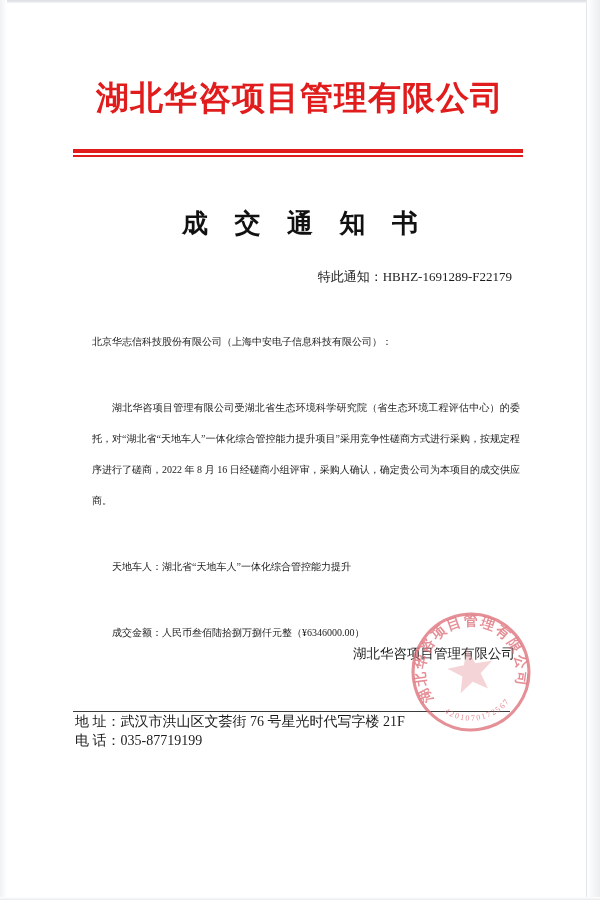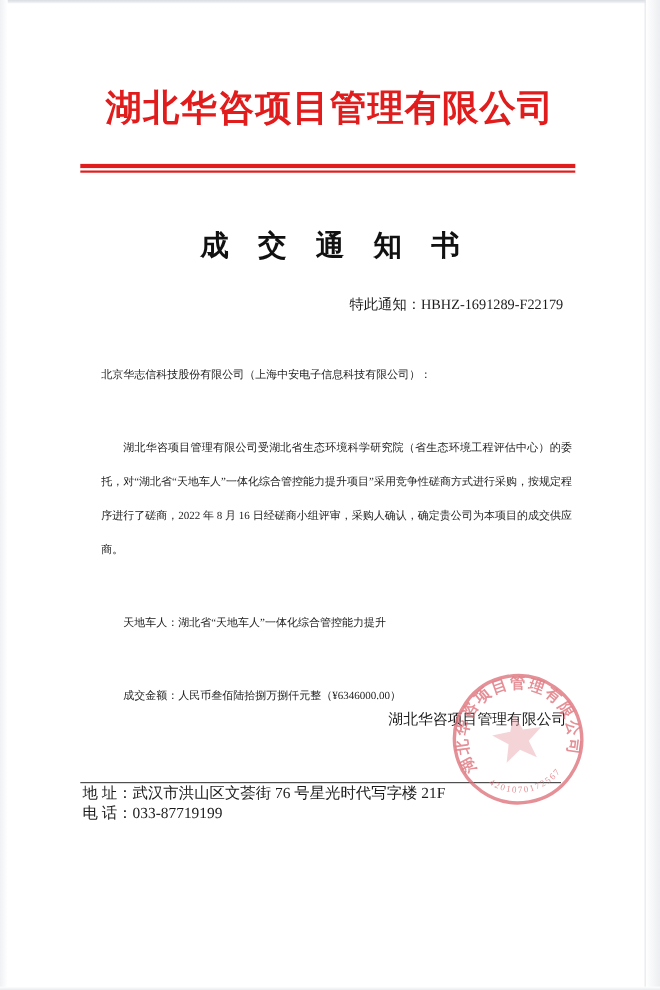--- a/index.html
+++ b/index.html
@@ -91,21 +91,21 @@
   <p class="indent">成交金额：人民币叁佰陆拾捌万捌仟元整（¥6346000.00）</p>
 </div>
 
 <div class="signature">
   <div>湖北华咨项目管理有限公司</div>
 </div>
 
 <div class="footer-rule"></div>
 <div class="footer">
   <div>地 址：武汉市洪山区文荟街 76 号星光时代写字楼 21F</div>
-  <div>电 话：033-87719199</div>
+  <div>电 话：035-87719199</div>
 </div>
 
 <svg class="seal" viewBox="0 0 120 120" xmlns="http://www.w3.org/2000/svg">
   <defs>
     <path id="sealArcTop" d="M 21,82.5 A 45,45 0 1 1 99,82.5" fill="none"></path>
     <path id="sealArcBottom" d="M 15.8,76.1 A 47,47 0 0 0 104.2,76.1" fill="none"></path>
   </defs>
   <circle cx="60" cy="60" r="56" fill="none" stroke="#dd6e78" stroke-width="3" opacity="0.9"></circle>
   <polygon points="60,37 65.6,52.3 81.9,52.9 69.0,62.9 73.5,78.6 60,69.5 46.5,78.6 51.0,62.9 38.1,52.9 54.4,52.3" fill="#e9a2a9" opacity="0.55"></polygon>
   <text font-size="13.5" fill="#dd6e78" font-weight="700" opacity="0.9">

